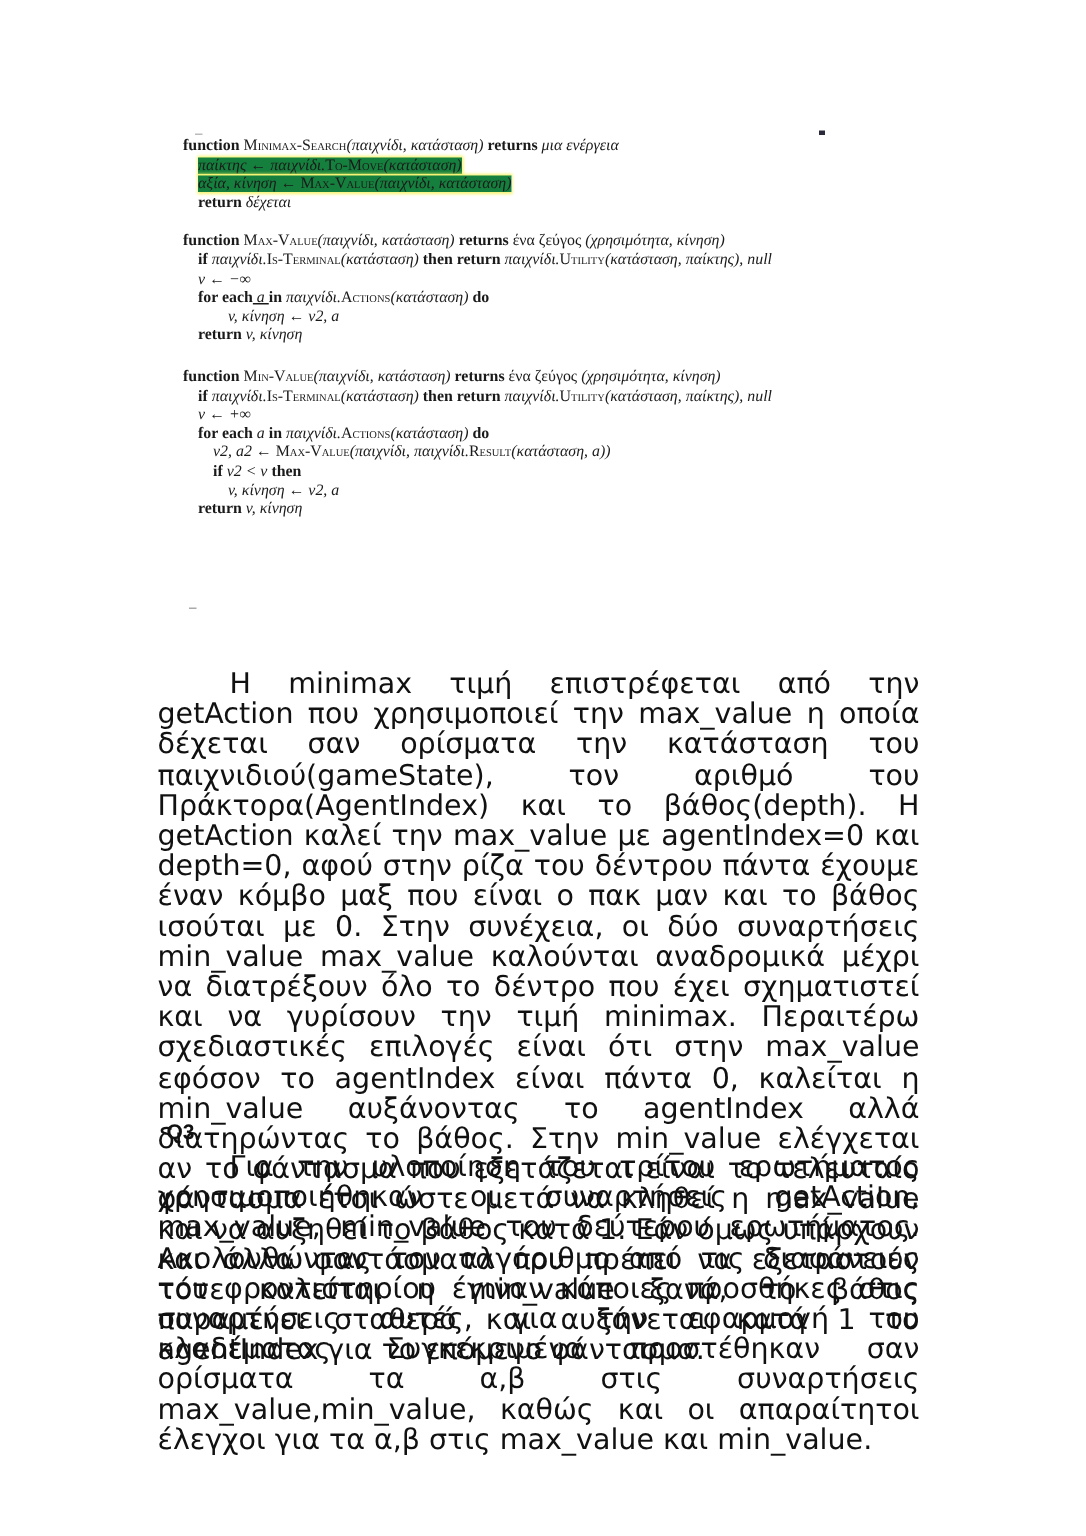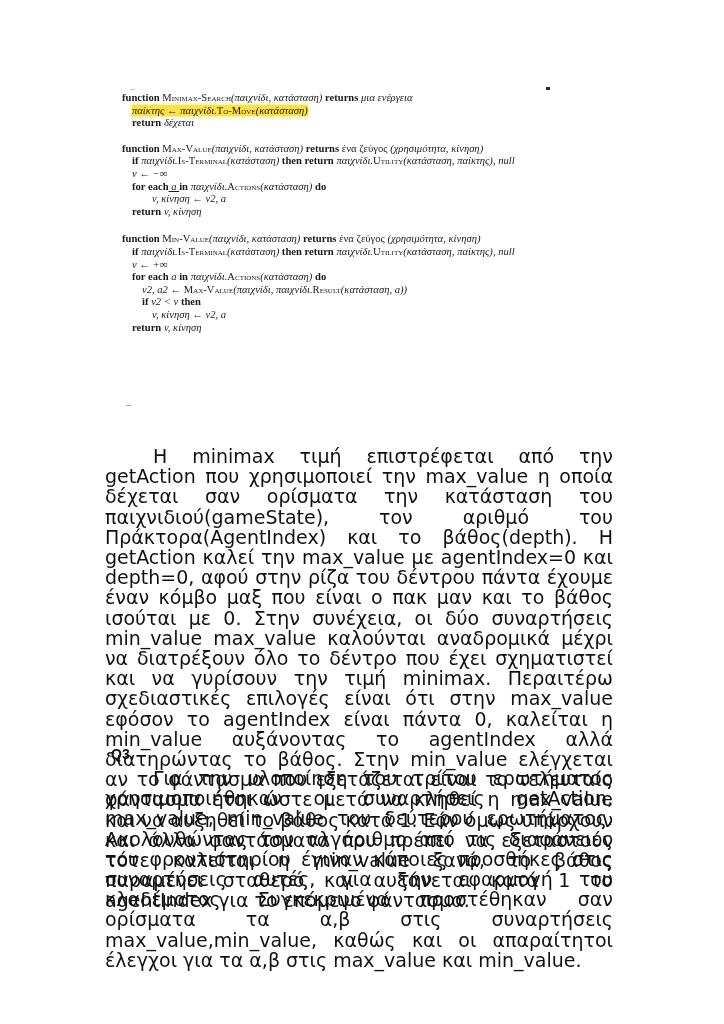--- a/index.html
+++ b/index.html
@@ -6,21 +6,21 @@
   body { width: 724px; height: 1024px; position: relative; overflow: hidden; color: #111; }
   .page { position: absolute; left: 0; top: 0; width: 724px; height: 1024px; background: #fff; border-radius: 10px; }
 
   
   .algo { position: absolute; left: 122px; top: 92px; width: 460px;
           font-family: "Liberation Serif", "DejaVu Serif", serif; font-size: 10.6px; line-height: 12.6px; color: #1a1a1a; }
   .algo .line { white-space: nowrap; }
   .algo .kw { font-weight: bold; }
   .algo .it { font-style: italic; }
   .algo .sc { font-variant: small-caps; }
-  .hl { background: #fde047; box-shadow: 0 0 2px 1px #f6f36a; margin-top: 29px; }
+  .hl { background: #15803d; box-shadow: 0 0 2px 1px #f6f36a; margin-top: 29px; }
   .i1 { padding-left: 10px; }
   .i2 { padding-left: 20px; }
   .i3 { padding-left: 30px; }
   .blk { margin-bottom: 13px; }
   .blk2 { margin-bottom: 0; }
   .mark-tr { position: absolute; left: 546px; top: 87px; width: 4px; height: 3px; background: #2a2a3a; }
   .mark-bl { position: absolute; left: 126px; top: 405px; width: 5px; height: 1px; background: #aaa; }
   .mark-tl { position: absolute; left: 130px; top: 89px; width: 5px; height: 1px; background: #bbb; }
 
   
@@ -45,20 +45,23 @@
 
     <div class="blk">
       <div class="line">
         <span class="kw">function</span>
         <span class="sc">Minimax-Search</span><span class="it">(παιχνίδι, κατάσταση)</span>
         <span class="kw">returns</span>
         <span class="it">μια ενέργεια</span>
       </div>
       <div class="line i1">
         <span class="hl"><span class="it">παίκτης</span><span> ← </span><span class="it">παιχνίδι.</span><span class="sc">To-Move</span><span class="it">(κατάσταση)</span></span>
+      </div>
+      <div class="line i1">
+        <span class="hl"><span class="it">αξία, κίνηση</span><span> ← </span><span class="sc">Max-Value</span><span class="it">(παιχνίδι, κατάσταση)</span></span>
       </div>
       <div class="line i1">
         <span class="kw">return</span><span class="it"> δέχεται</span>
       </div>
     </div>
 
     <div class="blk" style="margin-bottom:15px">
       <div class="line">
         <span class="kw">function</span>
         <span class="sc">Max-Value</span><span class="it">(παιχνίδι, κατάσταση)</span>

